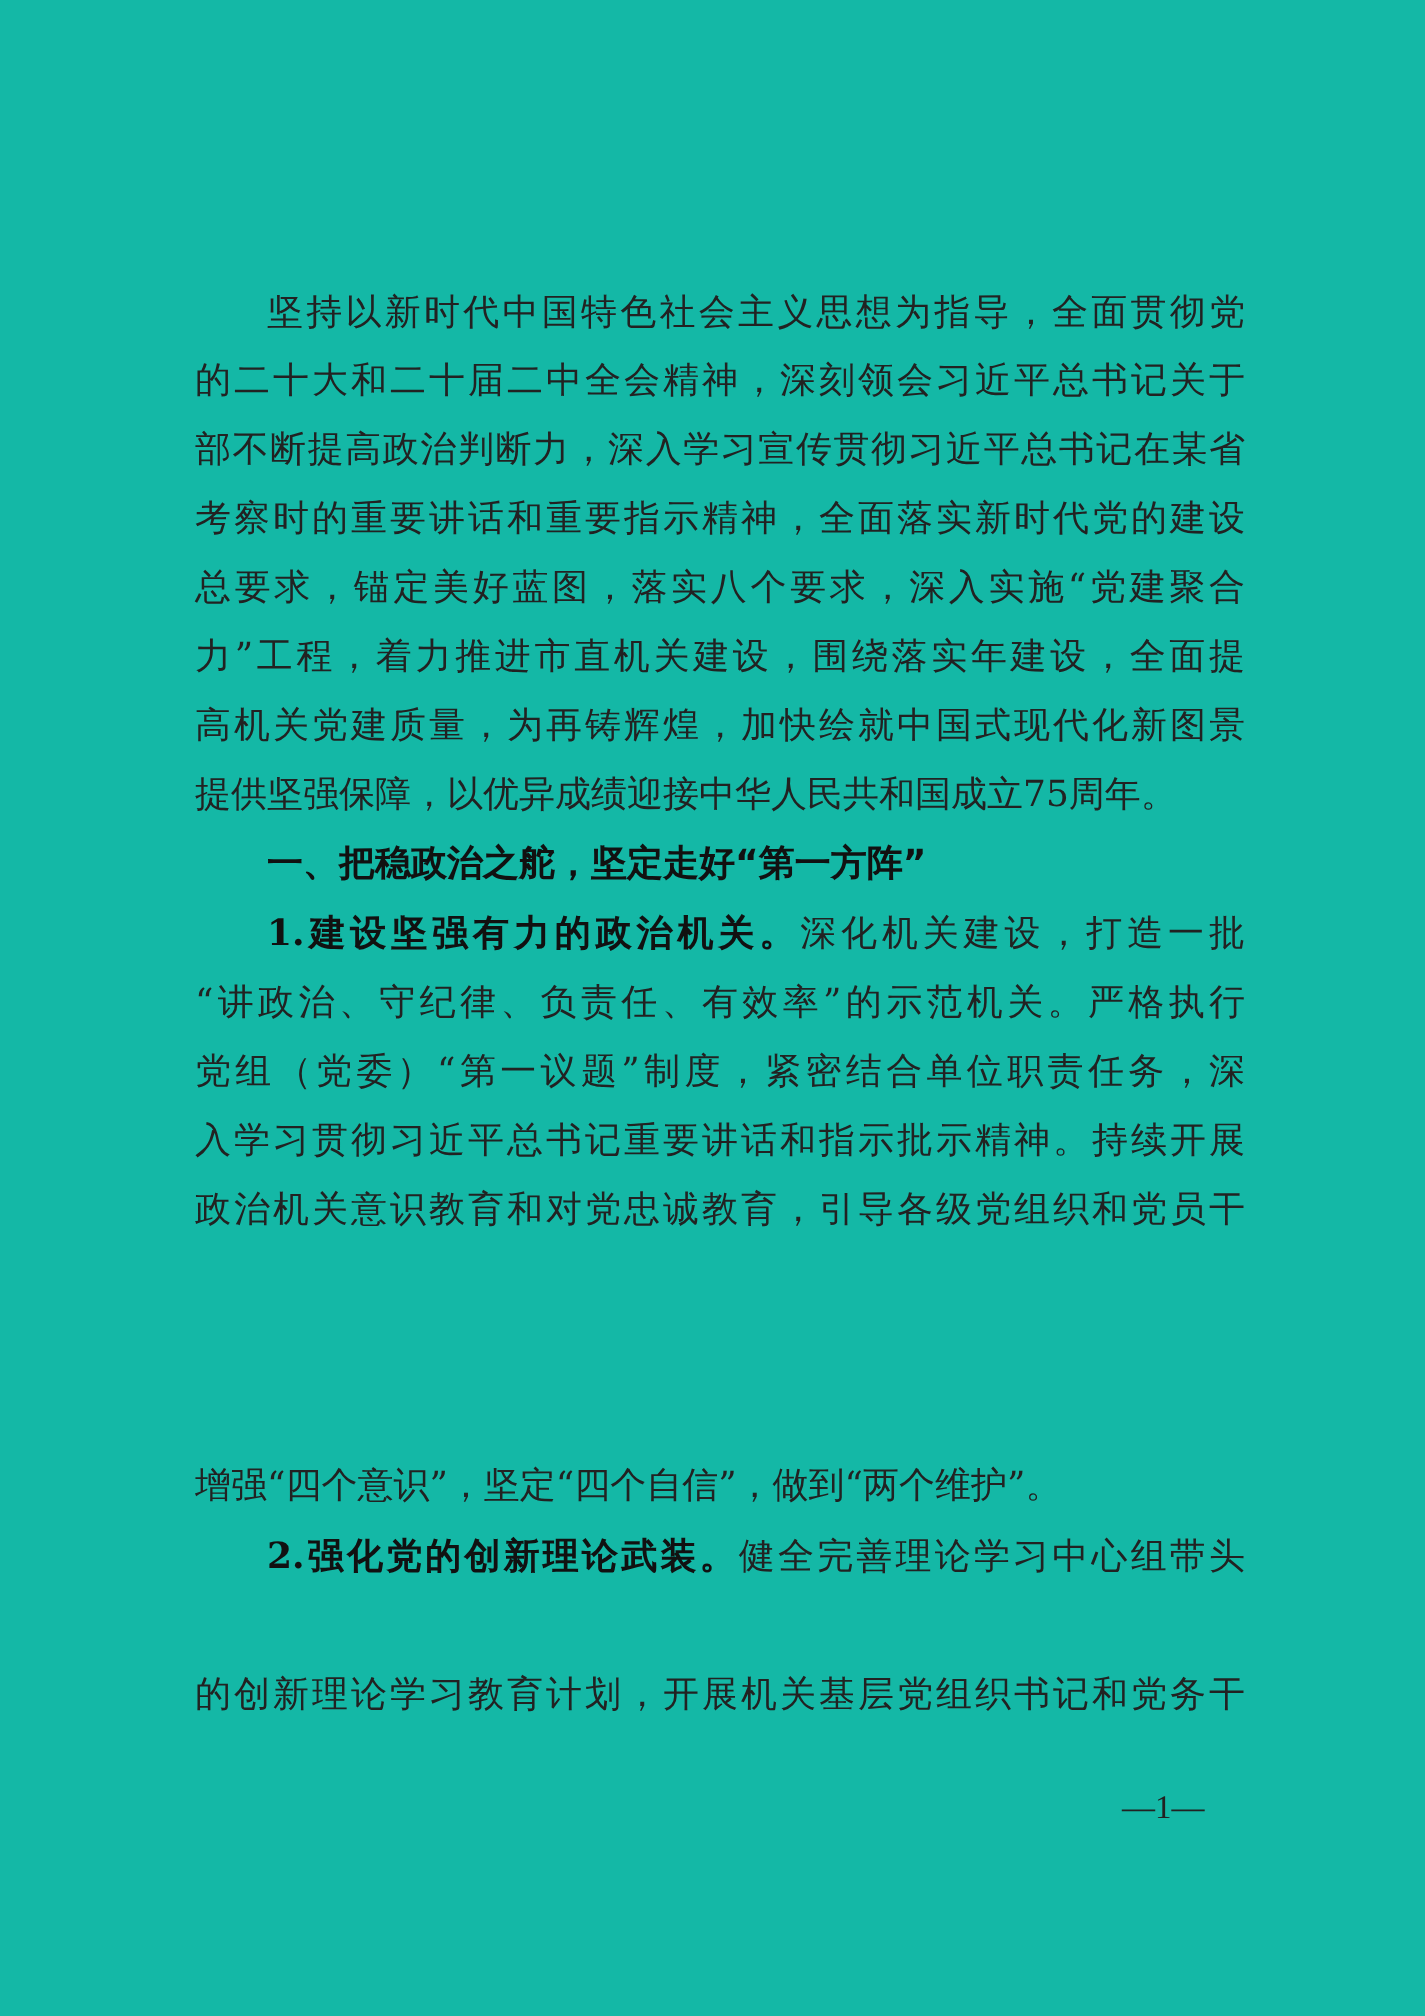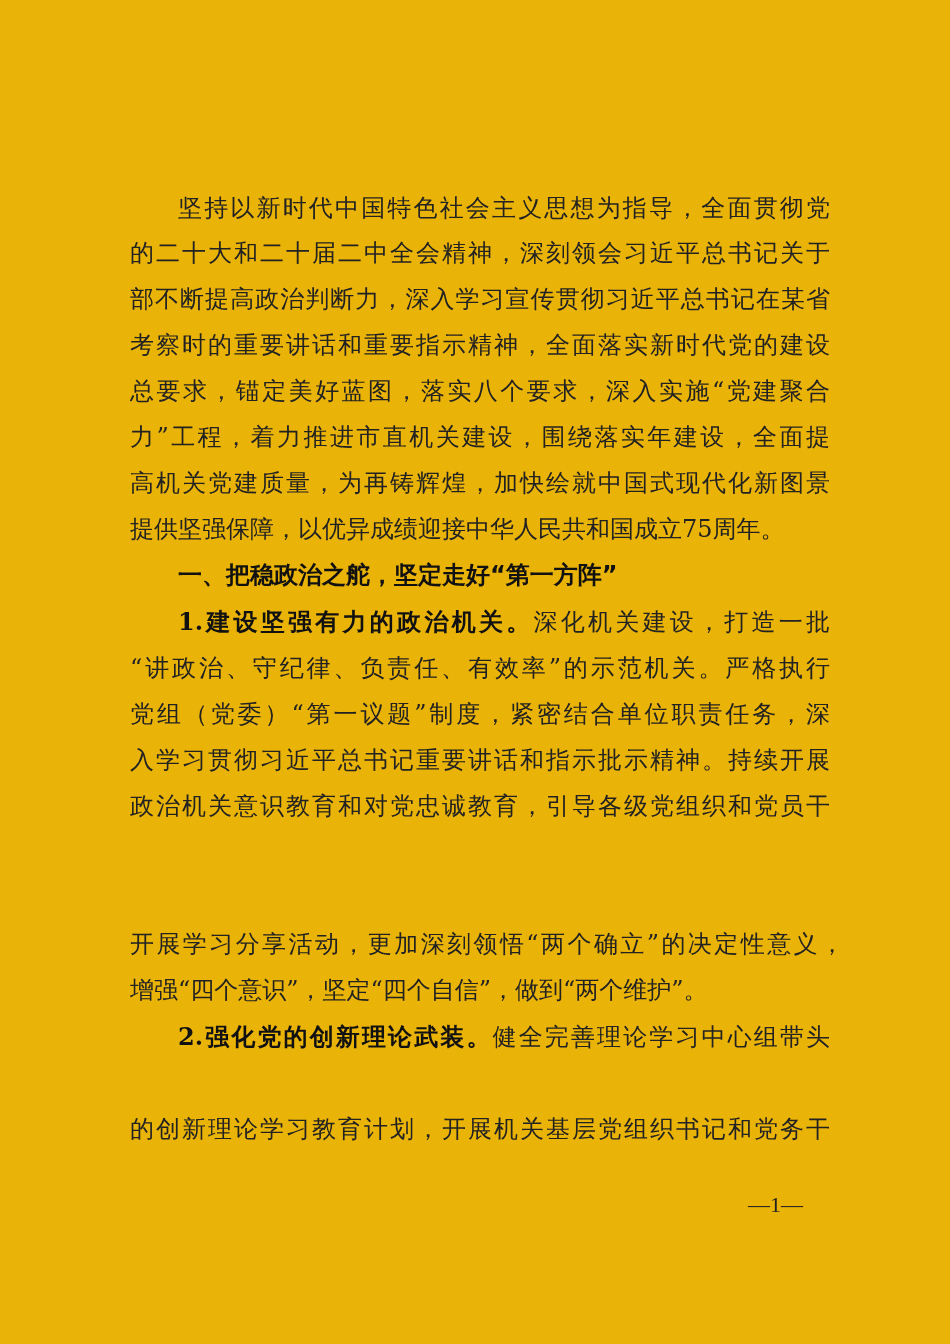--- a/index.html
+++ b/index.html
@@ -1,18 +1,18 @@
 <!DOCTYPE html>
 <html><head>
 <meta charset="utf-8">
 <style>
   html, body { margin: 0; padding: 0; background: #ffffff; }
   body { width: 950px; height: 1344px; position: relative; overflow: hidden;
          font-family: "DejaVu Serif", "Liberation Serif", serif; color: #1a1a1a; }
-  .page { position: absolute; left: 0; top: 0; width: 950px; height: 1344px; background: #eab308; }
+  .page { position: absolute; left: 0; top: 0; width: 950px; height: 1344px; background: #14b8a6; }
   .line { position: absolute; left: 130px; width: 700px; height: 30px; line-height: 30px;
           font-size: 24px; white-space: nowrap; text-align: justify; text-align-last: justify;
           letter-spacing: 0px; color: #222; }
   .line.indent { left: 178px; width: 652px; }
   .line.last { text-align-last: left; }
   .line.heading { font-family: "DejaVu Sans", "Liberation Sans", sans-serif; font-weight: bold;
                   color: #111; text-align-last: left; left: 178px; width: 560px; }
   .bold { font-weight: bold; color: #111; }
   .pagenum { position: absolute; left: 748px; top: 1192px; font-size: 22px; line-height: 26px; color: #222;
              font-family: "Liberation Serif", "DejaVu Serif", serif; }
@@ -33,21 +33,20 @@
 
   <div class="line heading" style="top:560px">一、把稳政治之舵，坚定走好“第一方阵”</div>
 
   <div class="line indent" style="top:607px">
     <span class="bold">1.建设坚强有力的政治机关。</span><span>深化机关建设，打造一批</span>
   </div>
   <div class="line" style="top:653px">“讲政治、守纪律、负责任、有效率”的示范机关。严格执行</div>
   <div class="line" style="top:699px">党组（党委）“第一议题”制度，紧密结合单位职责任务，深</div>
   <div class="line" style="top:745px">入学习贯彻习近平总书记重要讲话和指示批示精神。持续开展</div>
   <div class="line" style="top:791px">政治机关意识教育和对党忠诚教育，引导各级党组织和党员干</div>
-  <div class="line" style="top:929px;width:714px">开展学习分享活动，更加深刻领悟“两个确立”的决定性意义，</div>
   <div class="line last" style="top:975px">增强“四个意识”，坚定“四个自信”，做到“两个维护”。</div>
 
   <div class="line indent" style="top:1022px">
     <span class="bold">2.强化党的创新理论武装。</span><span>健全完善理论学习中心组带头</span>
   </div>
   <div class="line" style="top:1114px">的创新理论学习教育计划，开展机关基层党组织书记和党务干</div>
 
   <div class="pagenum">—1—</div>
 </div>
 

